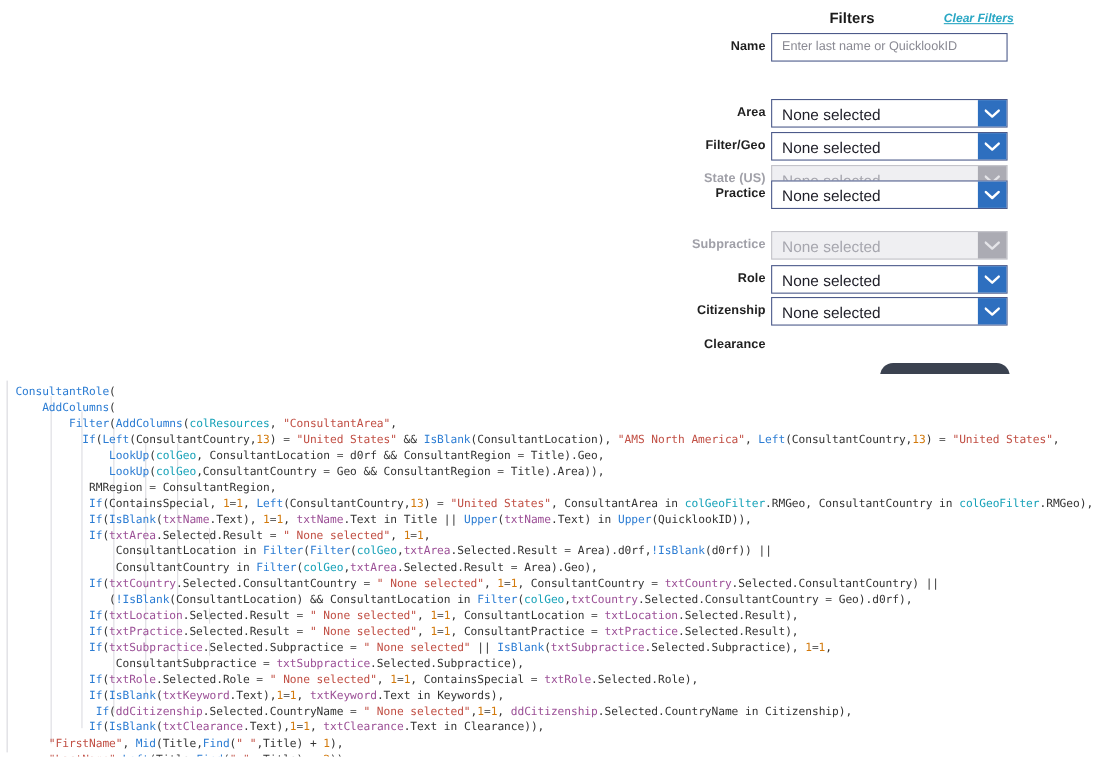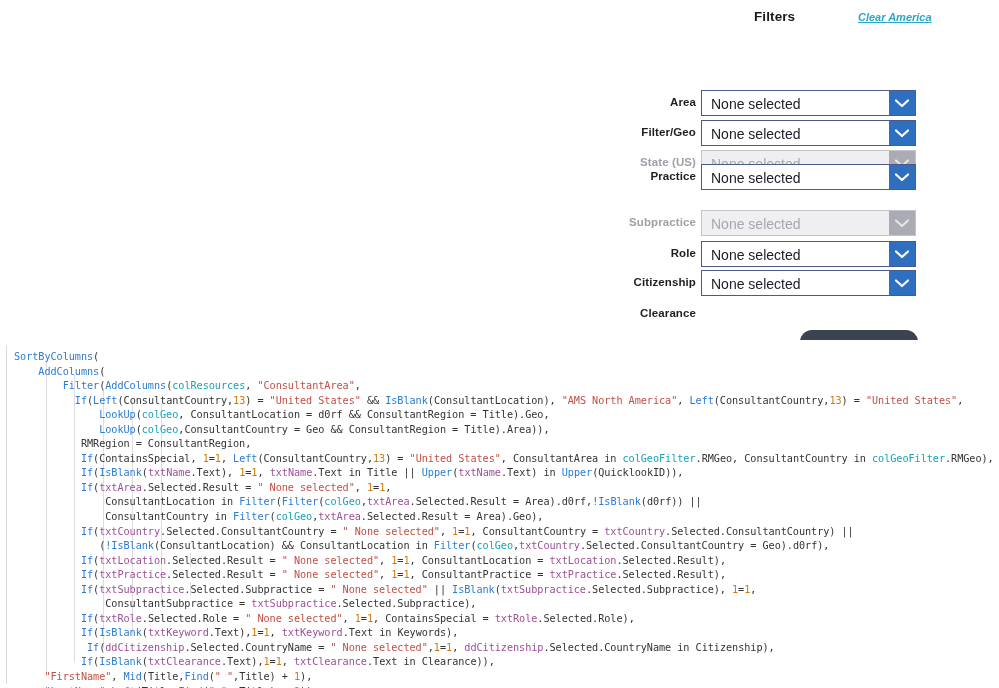--- a/index.html
+++ b/index.html
@@ -121,23 +121,29 @@
 </style>
 </head>
 <body>
 
 <div id="page">
 
   <div id="filters-panel">
 
     <div id="filters-header">
       <div id="filters-title">Filters</div>
-      <div id="clear-filters">Clear America</div>
-    </div>
-
+      <div id="clear-filters">Clear Filters</div>
+    </div>
+
+    <div class="frow" style="top:30px">
+      <div class="flabel">Name</div>
+      <div class="fctl">
+        <div class="fplace">Enter last name or QuicklookID</div>
+      </div>
+    </div>
 
 
     <div class="frow" style="top:90px">
       <div class="flabel">Area</div>
       <div class="fctl">
         <div class="fvalue">None selected</div>
         <div class="fchev">
           <svg width="14" height="9" viewBox="0 0 14 9">
               <path d="M1 1.5 L7 7 L13 1.5" stroke="#ffffff" stroke-width="2.2" fill="none" stroke-linecap="round" stroke-linejoin="round"></path>
             </svg>
@@ -229,21 +235,21 @@
 
     <div class="guide" style="left:46px;  top:20px;  height:316px;"></div>
     <div class="guide" style="left:74px;  top:34px;  height:288px;"></div>
     <div class="guide" style="left:103px; top:49px;  height:259px;"></div>
     <div class="guide" style="left:132px; top:63px;  height:231px;"></div>
     <div class="guide" style="left:161px; top:63px;  height:202px;"></div>
     <div class="guide" style="left:190px; top:140px; height:14px;"></div>
     <div class="guide" style="left:190px; top:213px; height:14px;"></div>
     <div class="guide" style="left:190px; top:242px; height:14px;"></div>
 
-    <pre id="code-pre"><span class="fn">SortByColumns</span>(
+    <pre id="code-pre"><span class="fn">ConsultantRole</span>(
     <span class="fn">AddColumns</span>(
         <span class="fn">Filter</span>(<span class="fn">AddColumns</span>(<span class="col">colResources</span>, <span class="str">"ConsultantArea"</span>,
           <span class="fn">If</span>(<span class="fn">Left</span>(<span class="id">ConsultantCountry</span>,<span class="num">13</span>) = <span class="str">"United States"</span> &amp;&amp; <span class="fn">IsBlank</span>(<span class="id">ConsultantLocation</span>), <span class="str">"AMS North America"</span>, <span class="fn">Left</span>(<span class="id">ConsultantCountry</span>,<span class="num">13</span>) = <span class="str">"United States"</span>,
               <span class="fn">LookUp</span>(<span class="col">colGeo</span>, <span class="id">ConsultantLocation</span> = <span class="id">d0rf</span> &amp;&amp; <span class="id">ConsultantRegion</span> = <span class="id">Title</span>).<span class="id">Geo</span>,
               <span class="fn">LookUp</span>(<span class="col">colGeo</span>,<span class="id">ConsultantCountry</span> = <span class="id">Geo</span> &amp;&amp; <span class="id">ConsultantRegion</span> = <span class="id">Title</span>).<span class="id">Area</span>)),
            <span class="id">RMRegion</span> = <span class="id">ConsultantRegion</span>,
            <span class="fn">If</span>(<span class="id">ContainsSpecial</span>, <span class="num">1</span>=<span class="num">1</span>, <span class="fn">Left</span>(<span class="id">ConsultantCountry</span>,<span class="num">13</span>) = <span class="str">"United States"</span>, <span class="id">ConsultantArea</span> <span class="id">in</span> <span class="col">colGeoFilter</span>.<span class="id">RMGeo</span>, <span class="id">ConsultantCountry</span> <span class="id">in</span> <span class="col">colGeoFilter</span>.<span class="id">RMGeo</span>),
            <span class="fn">If</span>(<span class="fn">IsBlank</span>(<span class="ctrl">txtName</span>.<span class="id">Text</span>), <span class="num">1</span>=<span class="num">1</span>, <span class="ctrl">txtName</span>.<span class="id">Text</span> <span class="id">in</span> <span class="id">Title</span> || <span class="fn">Upper</span>(<span class="ctrl">txtName</span>.<span class="id">Text</span>) <span class="id">in</span> <span class="fn">Upper</span>(<span class="id">QuicklookID</span>)),
            <span class="fn">If</span>(<span class="ctrl">txtArea</span>.<span class="id">Selected</span>.<span class="id">Result</span> = <span class="str">" None selected"</span>, <span class="num">1</span>=<span class="num">1</span>,
                <span class="id">ConsultantLocation</span> <span class="id">in</span> <span class="fn">Filter</span>(<span class="fn">Filter</span>(<span class="col">colGeo</span>,<span class="ctrl">txtArea</span>.<span class="id">Selected</span>.<span class="id">Result</span> = <span class="id">Area</span>).<span class="id">d0rf</span>,<span class="fn">!</span><span class="fn">IsBlank</span>(<span class="id">d0rf</span>)) ||

